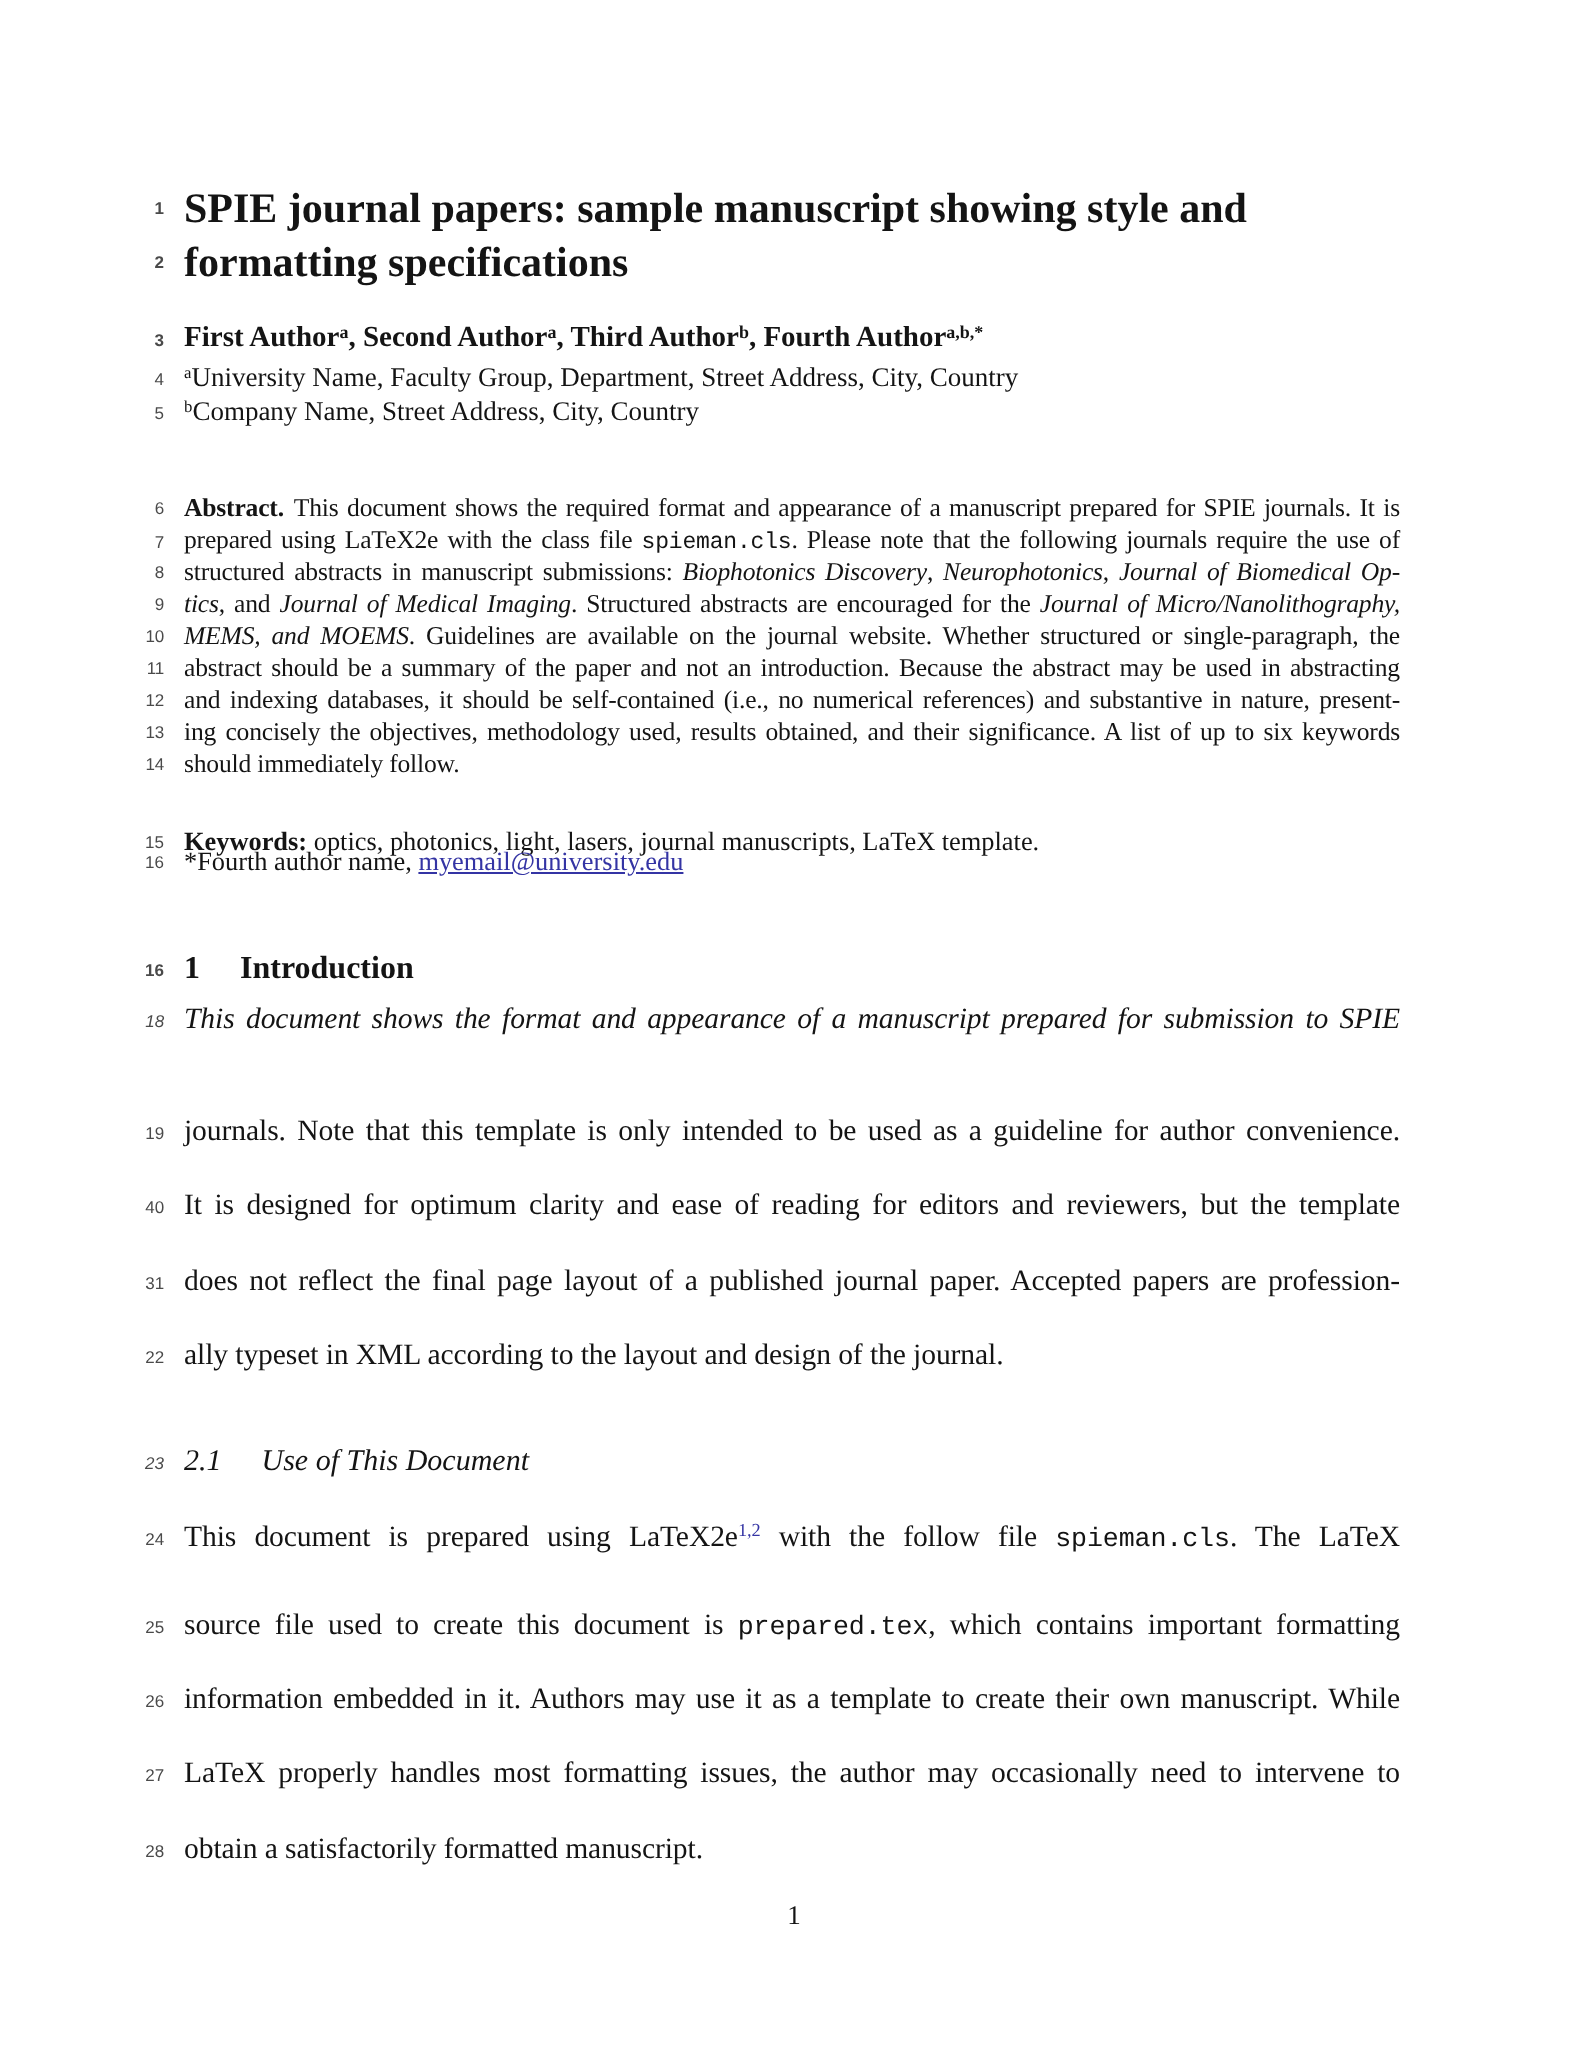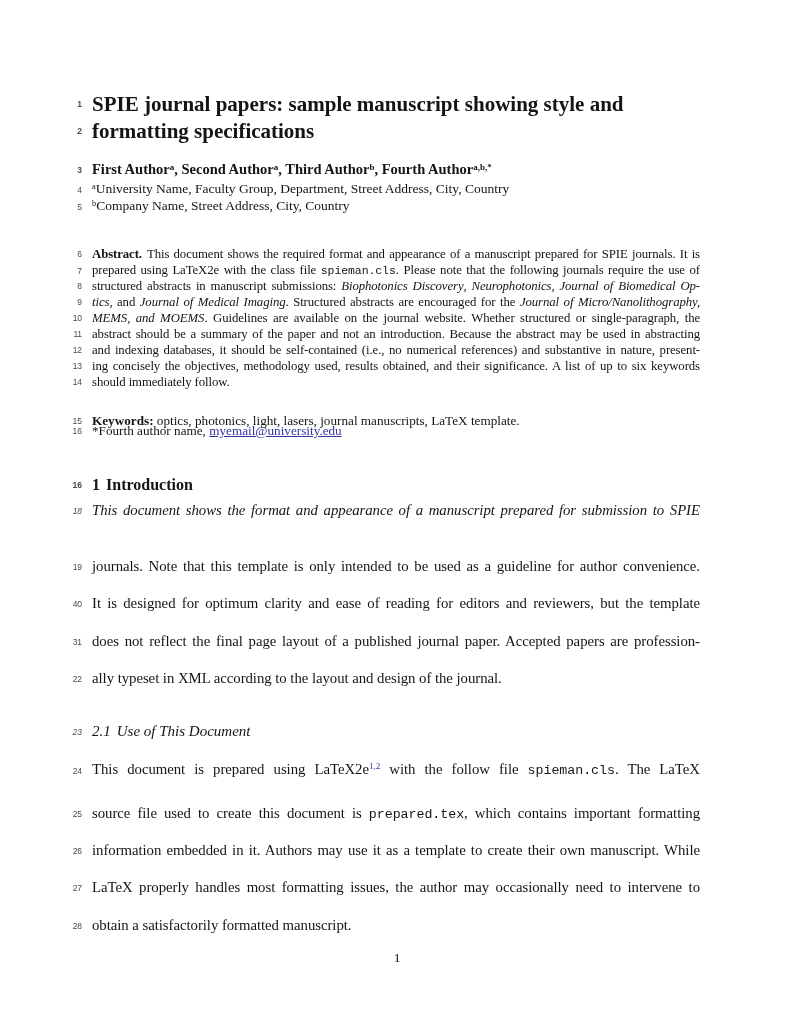--- a/index.html
+++ b/index.html
@@ -37,21 +37,21 @@
 
   
   .seg.b   { font-weight:bold; }
   .seg.i   { font-style:italic; }
   .seg.m   { font-family:"Liberation Mono", monospace; font-size:0.9em; }
   .seg.sup { position:relative; top:-0.5em; font-size:0.62em; letter-spacing:0; }
   .seg.cite{ position:relative; top:-0.5em; font-size:0.62em; color:var(--link); text-decoration:none; }
   .seg.link{ color:var(--link); text-decoration:underline; }
   a.seg    { cursor:pointer; }
   .seg.mr  { margin-right:5px; }
-  .seg.g   { margin-left:6px;text-align:right; }
+  .seg.g   { margin-left:20px;text-align:right; }
 
   .footer {
     position:absolute; left:0; right:0; top:950px;
     text-align:center; font-size:13.5px; color:var(--text);
   }
 </style>
 </head>
 <body>
 
 <div class="page">

